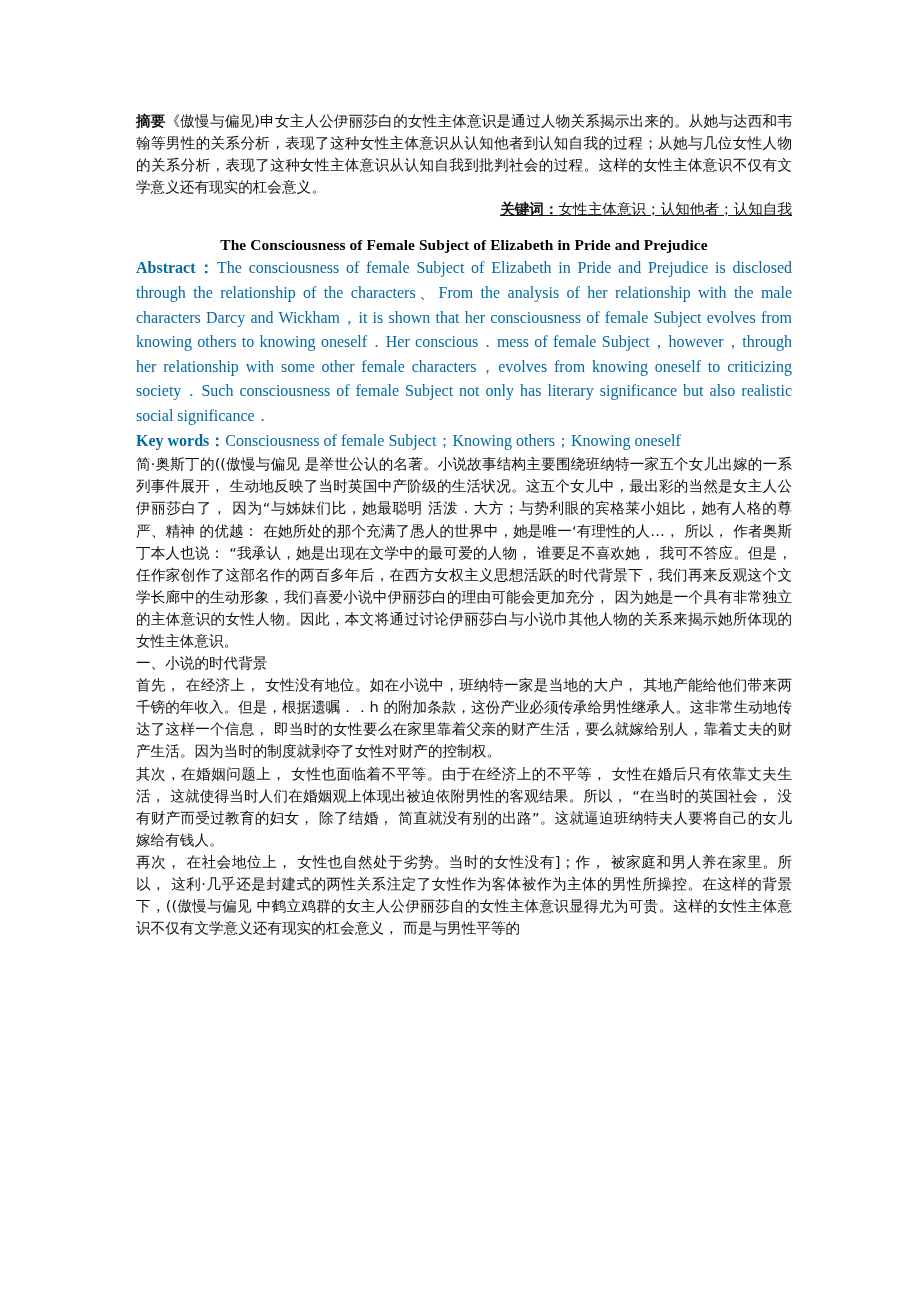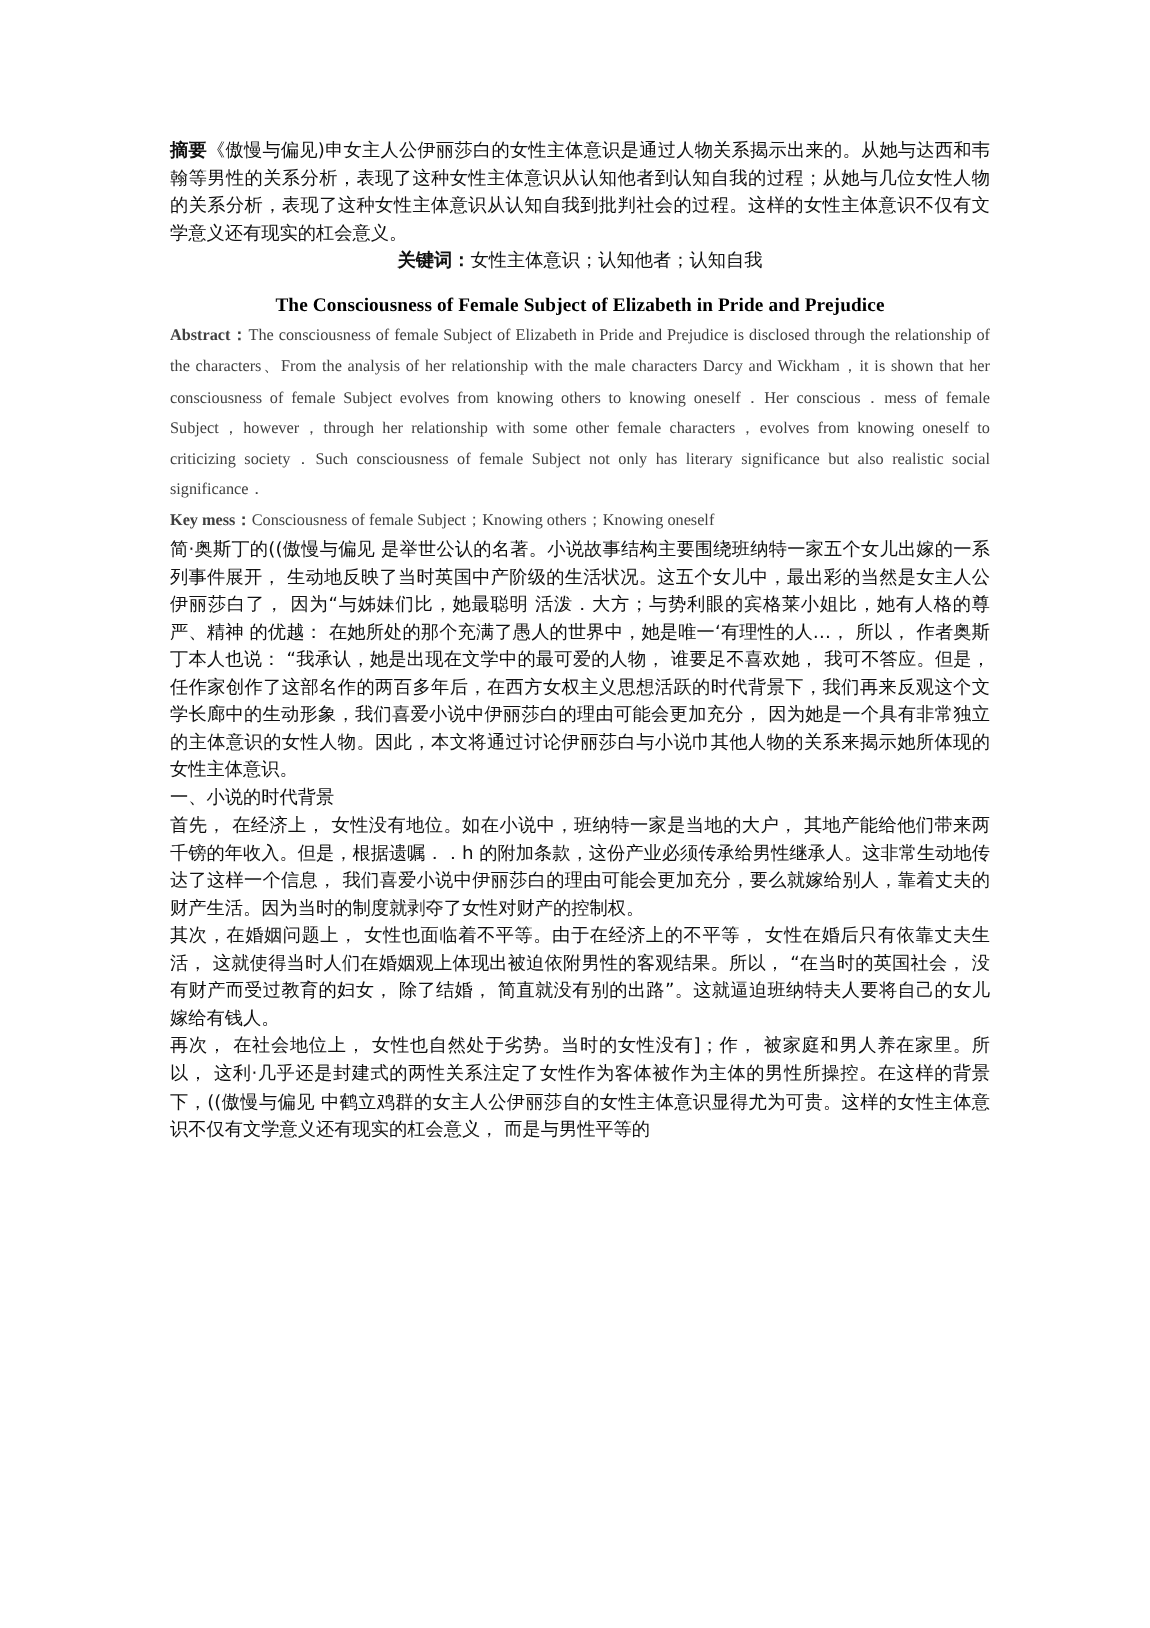--- a/index.html
+++ b/index.html
@@ -36,43 +36,44 @@
   .cn-block {
     font-family: "DejaVu Sans", "Liberation Sans", sans-serif;
     font-size: 14.6px;
     line-height: 22.1px;
     text-align: justify;
     text-justify: inter-ideograph;
     color: #111;
     letter-spacing: 0px;
   }
   .cn-block.keywords {
-    text-align: center;
+    text-align: right;
+    text-decoration: underline;
   }
   .cn-lead {
     font-weight: bold;
   }
 
   
   .en-title {
     font-family: "Liberation Serif", "DejaVu Serif", serif;
     font-size: 15.4px;
     font-weight: bold;
     text-align: center;
     line-height: 22px;
     margin-top: 22px;
     margin-bottom: 3px;
     letter-spacing: 0.1px;
   }
   .en-block {
     font-family: "Liberation Serif", "DejaVu Serif", serif;
-    font-size: 13px;
+    font-size: 16px;
     line-height: 24.6px;
     text-align: justify;
-    color: #404040;
+    color: #0369a1;
   }
   .en-block.nojust {
     text-align: left;
   }
   .en-lead {
     font-weight: bold;
   }
   .spacer-md { height: 14px; }
 
   
@@ -93,27 +94,27 @@
     <p class="cn-block" style="margin: 0px;"><span class="cn-lead">摘要</span><span>《傲慢与偏见)申女主人公伊丽莎白的女性主体意识是通过人物关系揭示出来的。从她与达西和韦翰等男性的关系分析，表现了这种女性主体意识从认知他者到认知自我的过程；从她与几位女性人物的关系分析，表现了这种女性主体意识从认知自我到批判社会的过程。这样的女性主体意识不仅有文学意义还有现实的杠会意义。</span></p>
 
     <p class="cn-block keywords" style="margin: 0px;"><span class="cn-lead">关键词：</span><span>女性主体意识；认知他者；认知自我</span></p>
 
     <div class="spacer-md"></div>
 
     <h1 class="en-title" style="margin: 0px;">The Consciousness of Female Subject of Elizabeth in Pride and Prejudice</h1>
 
     <p class="en-block" style="margin: 0px;"><span class="en-lead">Abstract：</span><span>The consciousness of female Subject of Elizabeth in Pride and Prejudice is disclosed through the relationship of the characters、From the analysis of her relationship with the male characters Darcy and Wickham，it is shown that her consciousness of female Subject evolves from knowing others to knowing oneself．Her conscious．mess of female Subject，however，through her relationship with some other female characters，evolves from knowing oneself to criticizing society．Such consciousness of female Subject not only has literary significance but also realistic social significance．</span></p>
 
-    <p class="en-block nojust" style="margin: 0px;"><span class="en-lead">Key mess：</span><span>Consciousness of female Subject；Knowing others；Knowing oneself</span></p>
+    <p class="en-block nojust" style="margin: 0px;"><span class="en-lead">Key words：</span><span>Consciousness of female Subject；Knowing others；Knowing oneself</span></p>
 
     <p class="cn-block" style="margin: 0px;">简·奥斯丁的((傲慢与偏见 是举世公认的名著。小说故事结构主要围绕班纳特一家五个女儿出嫁的一系列事件展开， 生动地反映了当时英国中产阶级的生活状况。这五个女儿中，最出彩的当然是女主人公伊丽莎白了， 因为“与姊妹们比，她最聪明 活泼．大方；与势利眼的宾格莱小姐比，她有人格的尊严、精神 的优越： 在她所处的那个充满了愚人的世界中，她是唯一‘有理性的人…， 所以， 作者奥斯丁本人也说： “我承认，她是出现在文学中的最可爱的人物， 谁要足不喜欢她， 我可不答应。但是，任作家创作了这部名作的两百多年后，在西方女权主义思想活跃的时代背景下，我们再来反观这个文学长廊中的生动形象，我们喜爱小说中伊丽莎白的理由可能会更加充分， 因为她是一个具有非常独立的主体意识的女性人物。因此，本文将通过讨论伊丽莎白与小说巾其他人物的关系来揭示她所体现的女性主体意识。</p>
 
     <p class="cn-heading" style="margin: 0px;">一、小说的时代背景</p>
 
 
-    <p class="cn-block" style="margin: 0px;">首先， 在经济上， 女性没有地位。如在小说中，班纳特一家是当地的大户， 其地产能给他们带来两千镑的年收入。但是，根据遗嘱．．h 的附加条款，这份产业必须传承给男性继承人。这非常生动地传达了这样一个信息， 我们喜爱小说中伊丽莎白的理由可能会更加充分，要么就嫁给别人，靠着丈夫的财产生活。因为当时的制度就剥夺了女性对财产的控制权。</p>
+    <p class="cn-block" style="margin: 0px;">首先， 在经济上， 女性没有地位。如在小说中，班纳特一家是当地的大户， 其地产能给他们带来两千镑的年收入。但是，根据遗嘱．．h 的附加条款，这份产业必须传承给男性继承人。这非常生动地传达了这样一个信息， 即当时的女性要么在家里靠着父亲的财产生活，要么就嫁给别人，靠着丈夫的财产生活。因为当时的制度就剥夺了女性对财产的控制权。</p>
 
     <p class="cn-block" style="margin: 0px;">其次，在婚姻问题上， 女性也面临着不平等。由于在经济上的不平等， 女性在婚后只有依靠丈夫生活， 这就使得当时人们在婚姻观上体现出被迫依附男性的客观结果。所以， “在当时的英国社会， 没有财产而受过教育的妇女， 除了结婚， 简直就没有别的出路”。这就逼迫班纳特夫人要将自己的女儿嫁给有钱人。</p>
 
     <p class="cn-block" style="margin: 0px;">再次， 在社会地位上， 女性也自然处于劣势。当时的女性没有]；作， 被家庭和男人养在家里。所以， 这利·几乎还是封建式的两性关系注定了女性作为客体被作为主体的男性所操控。在这样的背景下，((傲慢与偏见 中鹤立鸡群的女主人公伊丽莎自的女性主体意识显得尤为可贵。这样的女性主体意识不仅有文学意义还有现实的杠会意义， 而是与男性平等的</p>
 
   </div>
 </div>
 
 </body></html>

